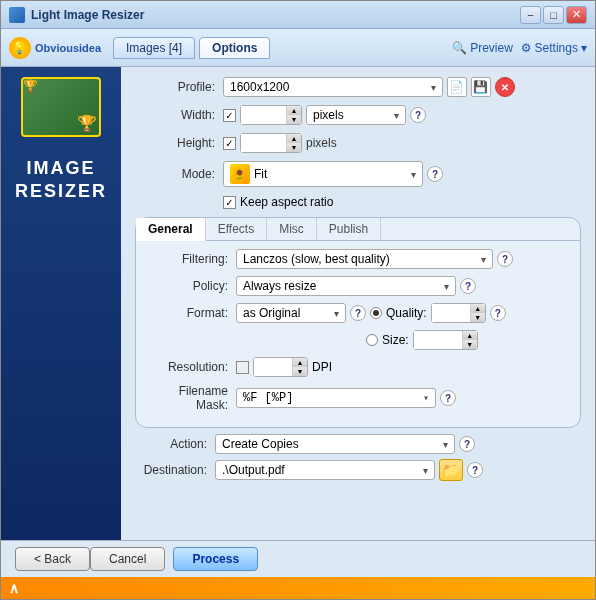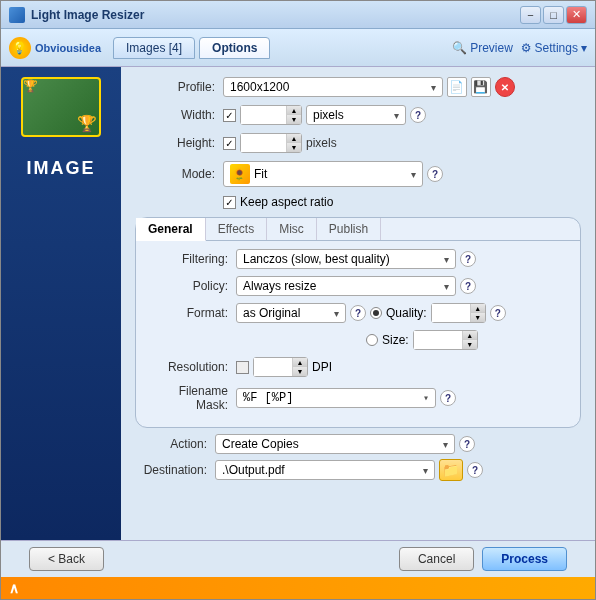--- a/index.html
+++ b/index.html
@@ -81,21 +81,21 @@
     
     .help-icon { width: 16px; height: 16px; border: 1px solid #aaa; border-radius: 50%; background: white; display: flex; align-items: center; justify-content: center; font-size: 10px; color: #337; cursor: pointer; font-weight: bold; }
 
     
     .action-area { background: #dce8f4; padding: 6px 14px; border-top: 1px solid #aac; flex-shrink: 0; }
     .action-row { display: flex; align-items: center; margin-bottom: 5px; }
     .action-label { width: 72px; text-align: right; color: #333; margin-right: 8px; font-size: 12px; flex-shrink: 0; }
     .folder-btn { width: 24px; height: 22px; background: linear-gradient(to bottom, #ffe090, #ffcc40); border: 1px solid #cc9900; border-radius: 3px; cursor: pointer; display: flex; align-items: center; justify-content: center; font-size: 14px; }
 
     
-    .footer { background: #dce8f4; border-top: 1px solid #aac; padding: 6px 28px; display: flex; align-items: center; justify-content: space-between; flex-shrink: 0; }
+    .footer { background: #dce8f4; border-top: 1px solid #aac; padding: 6px 14px; display: flex; align-items: center; flex-shrink: 0; }
     .footer-left { display: flex; gap: 8px; }
     .btn { padding: 4px 18px; border-radius: 4px; cursor: pointer; font-size: 12px; border: 1px solid #888; }
     .btn-default { background: linear-gradient(to bottom, #f8f8f8, #e0e0e0); color: #333; }
     .btn-primary { background: linear-gradient(to bottom, #c8e8ff, #80c0ff); color: #0030a0; border-color: #5090d0; font-weight: bold; }
 
     
     .orange-bar { background: linear-gradient(to right, #ff8800, #ffaa00); height: 22px; display: flex; align-items: center; padding: 0 8px; flex-shrink: 0; }
     .orange-arrow { color: white; font-size: 14px; font-weight: bold; }
   </style>
 </head>
@@ -132,20 +132,21 @@
       </span>
     </div>
   </div>
 
   <div class="content-area">
 
     <div class="sidebar">
       <div class="sidebar-photo">🏆</div>
       <div class="sidebar-title">
         <span>IMAGE</span>
+        <span>RESIZER</span>
       </div>
     </div>
 
     <div class="main-panel">
 
       <div class="form-row">
         <span class="form-label">Profile:</span>
         <div class="form-control-wrap">
           <div class="dropdown dropdown-wide">
             <span>1600x1200</span>
@@ -216,21 +217,21 @@
           <div class="inner-tab active">General</div>
           <div class="inner-tab">Effects</div>
           <div class="inner-tab">Misc</div>
           <div class="inner-tab">Publish</div>
         </div>
         <div class="inner-tab-content">
 
           <div class="section-row">
             <span class="section-label">Filtering:</span>
             <div class="form-control-wrap">
-              <div class="dropdown" style="width:220px;">
+              <div class="dropdown" style="width:257px;">
                 <span>Lanczos  (slow, best quality)</span>
                 <span class="dropdown-arrow">▾</span>
               </div>
               <div class="help-icon">?</div>
             </div>
           </div>
 
           <div class="section-row">
             <span class="section-label">Policy:</span>
             <div class="form-control-wrap">

